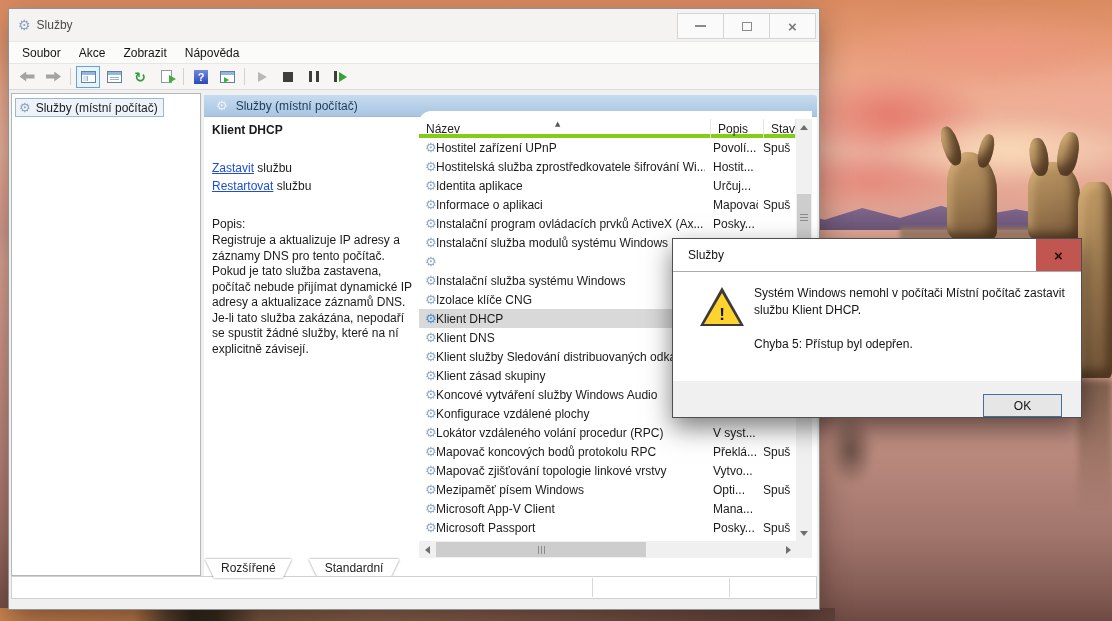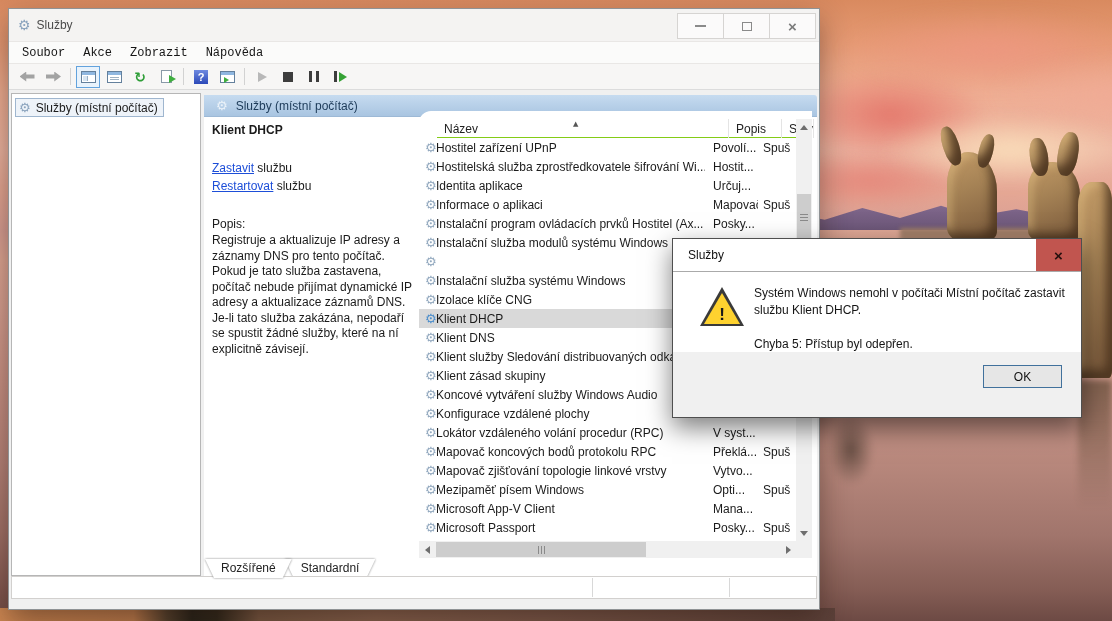--- a/index.html
+++ b/index.html
@@ -47,21 +47,21 @@
   .titlebar { position:absolute; left:0; top:0; right:0; height:32px; background:#f4f3f2; display:flex; align-items:center; }
   .app-gear { font-family:"DejaVu Sans",sans-serif; color:#8aa3bd; font-size:14px; margin:0 6px 0 9px; }
   .win-title { color:#4a4a4a; font-size:12px; }
   .caption { position:absolute; right:3px; top:4px; display:flex; }
   .cap-btn { width:47px; height:26px; border:1px solid #d6d4d2; background:#fbfafa; margin-left:-1px;
       display:flex; align-items:center; justify-content:center; color:#7c7c7c; }
   .g-min { width:11px; height:2px; background:#8a8a8a; display:block; }
   .g-max { width:10px; height:9px; border:1.5px solid #8a8a8a; display:block; }
   .g-close { font-size:15px; font-weight:bold; color:#7c7c7c; line-height:1; }
 
-  .menubar { position:absolute; left:0; top:32px; right:0; height:22px; background:#fbfbfa; border-top:1px solid #e9e7e5; display:flex; align-items:center; padding-left:4px;font-family:Liberation Mono, monospace; }
+  .menubar { position:absolute; left:0; top:32px; right:0; height:22px; background:#fbfbfa; border-top:1px solid #e9e7e5; display:flex; align-items:center; padding-left:4px; }
   .menu-item { padding:3px 9px; color:#151515; }
 
   .toolbar { position:absolute; left:0; top:54px; right:0; height:27px; background:#f7f6f5; border-top:1px solid #e9e7e5; border-bottom:1px solid #dcdcdc; display:flex; align-items:center; padding-left:5px; }
   .tb-item { width:24px; height:22px; display:flex; align-items:center; justify-content:center; margin:0 1px; border:1px solid transparent; }
   .tb-item.active { border:1px solid #63a3dd; background:#e9f3fc; }
   .tb-sep { width:1px; height:17px; background:#d2d2d2; margin:0 4px; }
   .i-arrow { width:15px; height:10px; background:#a3a3a3; clip-path:polygon(0 50%,45% 0,45% 30%,100% 30%,100% 70%,45% 70%,45% 100%); }
   .i-arrow.right { transform:scaleX(-1); }
   .i-win { width:15px; height:12px; border:1px solid #64809c; background:#fff; position:relative; }
   .i-win::before { content:""; position:absolute; left:0; right:0; top:0; height:3px; background:#8fb7e0; }
@@ -90,21 +90,21 @@
   .ext-bg { position:absolute; left:195px; top:108px; right:2px; bottom:33px; background:#fff; }
 
   .desc-pane { position:absolute; left:203px; top:114px; width:205px; bottom:60px; background:#fff; }
   .svc-name { font-weight:bold; font-size:12px; margin-bottom:24px; }
   .svc-links div { margin-bottom:4px; }
   .svc-links a { color:#1d4ed8; text-decoration:underline; }
   .desc-label { margin-top:24px; }
   .desc-text { margin-top:2px; line-height:15.5px; width:201px; }
 
   .list-panel { position:absolute; left:410px; top:102px; width:393px; height:447px; background:#fff; border-top-left-radius:12px; }
-  .list-header { position:absolute; left:0; right:0; top:8px; height:19px; border-bottom:1px solid #84cc16;margin-left:18px; }
+  .list-header { position:absolute; left:0; right:0; top:8px; height:19px; border-bottom:4px solid #84cc16; }
   .list-header .col { position:absolute; top:0; height:19px; display:flex; align-items:center; padding-left:7px; color:#222; border-right:1px solid #e4e4e4; }
   .col.name  { left:0;  width:292px; }
   .col.popis { left:292px; width:53px; }
   .col.stav  { left:345px; width:32px; }
   .sort-arrow { position:absolute; left:136px; top:1px; font-family:"DejaVu Sans",sans-serif; font-size:7px; color:#555; }
   .rows { position:absolute; left:0; top:27px; width:377px; height:403px; overflow:hidden; }
   .lrow { height:19px; display:flex; align-items:center; white-space:nowrap; }
   .lrow.sel { background:#d9d9d9; }
   .rowgear { font-family:"DejaVu Sans",sans-serif; color:#93a9bf; font-size:13px; width:17px; padding-left:6px; flex:none; }
   .lrow.sel .rowgear { color:#4d8ecb; }
@@ -121,41 +121,41 @@
   .tri-down { border-top:5px solid #6e6e6e; border-left:4px solid transparent; border-right:4px solid transparent; }
   .tri-left { border-right:5px solid #6e6e6e; border-top:4px solid transparent; border-bottom:4px solid transparent; }
   .tri-right{ border-left:5px solid #6e6e6e; border-top:4px solid transparent; border-bottom:4px solid transparent; }
   .hscroll { position:absolute; left:0; right:16px; bottom:0; height:17px; background:#f0f0f0; }
   .hthumb { position:absolute; top:1px; bottom:1px; left:17px; width:210px; background:#cdcdcd; display:flex; align-items:center; justify-content:center; }
   .hthumb::after { content:""; width:7px; height:8px; background:repeating-linear-gradient(90deg,#8a8a8a 0 1px,transparent 1px 3px); }
   .sb-left, .sb-right { position:absolute; top:0; bottom:0; width:16px; display:flex; align-items:center; justify-content:center; }
   .sb-left { left:0; } .sb-right { right:0; }
   .corner { position:absolute; right:0; bottom:0; width:16px; height:17px; background:#f0f0f0; }
 
-  .tabs { position:absolute; left:196px; top:550px; height:20px; display:flex; }
+  .tabs { position:absolute; left:196px; top:550px; height:20px; display:flex;gap:24px; }
   .tab-wrap { filter:drop-shadow(0 0 1px #888); margin-right:-7px; }
   .tab { height:19px; padding:2px 16px 0 16px; background:#fff; clip-path:polygon(0 0,100% 0,calc(100% - 9px) 100%,9px 100%); font-size:12px; color:#222; }
   .tab-wrap.active { z-index:2; position:relative; }
 
   .statusbar { position:absolute; left:2px; right:2px; bottom:10px; height:23px; background:#fff; border:1px solid #d2d0ce; }
   .sdiv { position:absolute; top:1px; bottom:1px; width:1px; background:#d8d8d8; }
   .sdiv.d1 { left:580px; } .sdiv.d2 { left:717px; }
 
   
   .dialog { position:absolute; left:672px; top:238px; width:410px; height:180px; background:#fff; border:1px solid #4f4f4f; box-shadow:0 10px 24px rgba(0,0,0,.5); z-index:20; }
   .dlg-title { height:33px; display:flex; align-items:center; padding-left:15px; border-bottom:1px solid #aaa; position:relative; color:#111; }
   .dlg-close { position:absolute; right:0; top:0; width:45px; height:32px; background:#c1554f; display:flex; align-items:center; justify-content:center; font-weight:bold; font-size:15px; color:#26100e; }
   .dlg-body { position:relative; height:96px; }
   .warn { position:absolute; left:27px; top:15px; width:44px; height:39px; }
   .warn .t-out { position:absolute; inset:0; background:#3a3a3a; clip-path:polygon(50% 0,100% 100%,0 100%); }
   .warn .t-in  { position:absolute; left:4px; top:6px; width:36px; height:31px; background:#fed22f; clip-path:polygon(50% 0,100% 100%,0 100%); }
   .warn .mark { position:absolute; left:0; right:0; bottom:3px; text-align:center; font-weight:bold; font-size:17px; color:#1a1a1a; line-height:1; }
   .dlg-text { position:absolute; left:81px; top:13px; width:320px; line-height:17px; color:#151515; }
   .dlg-err { margin-top:17px; }
-  .dlg-footer { position:absolute; left:0; right:0; bottom:0; height:65px; background:#f0f0f0; }
+  .dlg-footer { position:absolute; left:0; right:0; bottom:0; height:36px; background:#f0f0f0; }
   .ok-btn { position:absolute; right:19px; top:13px; width:79px; height:23px; background:#e6e6e6; border:1px solid #41719c; color:#111; font-size:12px; font-family:"Liberation Sans",sans-serif; }
 </style>
 </head>
 <body>
 
 <div class="desktop">
   <div class="sky"></div>
   <div class="cloud c1"></div>
   <div class="cloud c2"></div>
   <div class="cloud c4"></div>
@@ -299,21 +299,21 @@
           <span class="cstav"></span>
         </div>
         <div class="lrow">
           <span class="rowgear">⚙</span>
           <span class="cname">Informace o aplikaci</span>
           <span class="cpopis">Mapovač...</span>
           <span class="cstav">Spuš</span>
         </div>
         <div class="lrow">
           <span class="rowgear">⚙</span>
-          <span class="cname">Instalační program ovládacích prvků Hostitel (Ax...</span>
+          <span class="cname">Instalační program ovládacích prvků ActiveX (Ax...</span>
           <span class="cpopis">Posky...</span>
           <span class="cstav"></span>
         </div>
         <div class="lrow">
           <span class="rowgear">⚙</span>
           <span class="cname">Instalační služba modulů systému Windows</span>
           <span class="cpopis"></span>
           <span class="cstav"></span>
         </div>
         <div class="lrow">

